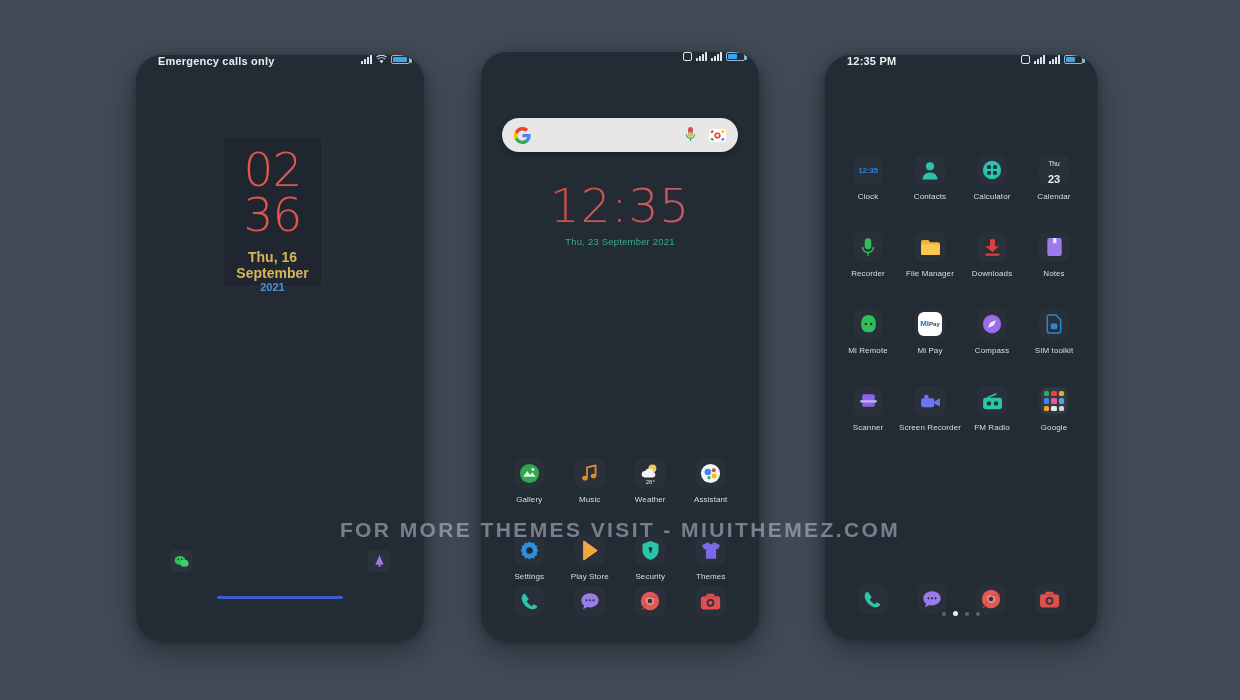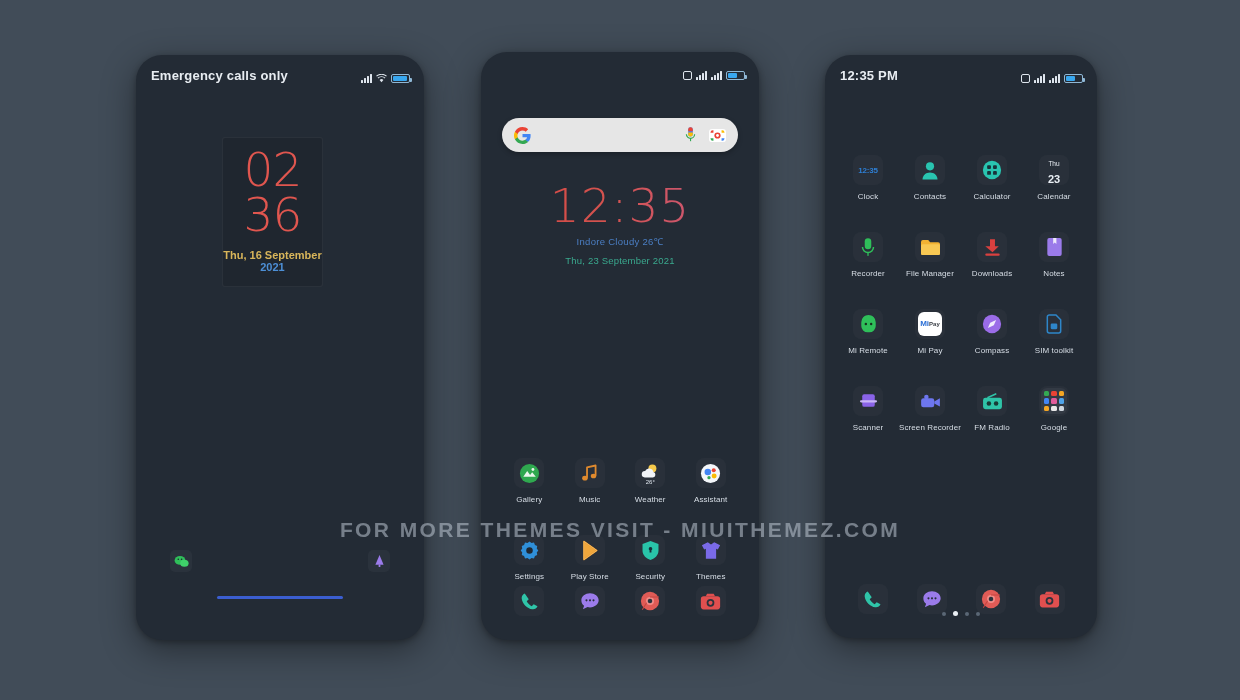--- a/index.html
+++ b/index.html
@@ -20,24 +20,24 @@
     overflow:hidden;
   }
   .phone.p1{left:136px;top:55px;width:288px;height:585px;}
   .phone.p2{left:481px;top:52px;width:278px;height:588px;}
   .phone.p3{left:825px;top:55px;width:272px;height:583px;}
 
   .screen{position:absolute;inset:0;overflow:hidden;}
 
   
   .statusbar{
-    position:absolute;left:1px;right:0;top:0;height:28px;
-    display:flex;align-items:flex-end;
+    position:absolute;left:8px;right:0;top:0;height:28px;
+    display:flex;align-items:flex-start;
     padding:0 14px;box-sizing:border-box;
-    color:#e8edf2;font-size:13px;font-weight:bold;
+    color:#e8edf2;font-size:11px;font-weight:bold;
     letter-spacing:.2px;
   }
   .sb-left{flex:0 0 auto;}
   .sb-spacer{flex:1 1 auto;}
   .sb-right{display:flex;align-items:center;gap:4px;}
   .sb-icon{display:block;}
 
   
   .bars{display:inline-flex;align-items:flex-end;gap:1px;height:9px;}
   .bars i{display:block;width:2px;background:#dfe6ee;border-radius:.5px;}
@@ -64,21 +64,21 @@
     border-radius:3px;
     text-align:center;
     box-sizing:border-box;
   }
   .lock-hh,.lock-mm{
     font-family:"DejaVu Sans", sans-serif;
     font-size:47px;line-height:.96;font-weight:300;
     color:#e0564f;letter-spacing:-1px;
   }
   .lock-hh{padding-top:9px;}
-  .lock-date{margin-top:12px;font-size:11px;font-weight:bold;color:#d8b55a;}
+  .lock-date{margin-top:12px;font-size:14px;font-weight:bold;color:#d8b55a;}
   .lock-year{margin-top:0;font-size:11px;color:#4d8fd6;font-weight:bold;}
 
   .lock-bottom{position:absolute;left:0;right:0;bottom:28px;height:62px;}
   .lock-shortcut{
     position:absolute;width:22px;height:22px;border-radius:5px;
     background:rgba(255,255,255,.035);
     display:flex;align-items:center;justify-content:center;
   }
   .lock-shortcut.left{left:34px;top:0;}
   .lock-shortcut.right{right:34px;top:0;}
@@ -288,21 +288,20 @@
             <path d="M1.6 11.8h3.1v2.8H4a2.4 2.4 0 0 1-2.4-2.4z" fill="#34A853"></path>
             <path d="M16.4 11.8h-3.1v2.8H14a2.4 2.4 0 0 0 2.4-2.4z" fill="#4285F4"></path>
             <circle cx="9" cy="9" r="3.3" fill="#EA4335"></circle>
             <circle cx="9" cy="9" r="1.5" fill="#fff"></circle>
           </svg>
         </span>
       </div>
 
       <div class="clock2">
         <div class="clock2-time">12:35</div>
-        <div class="clock2-wx">Indore  Cloudy  26℃</div>
         <div class="clock2-date">Thu, 23 September 2021</div>
       </div>
 
       <div class="appgrid row-a">
         <div class="app">
           <div class="tile">
             <svg width="21" height="21" viewBox="0 0 22 22">
               <circle cx="11" cy="11" r="10" fill="#2fa84f"></circle>
               <path d="M4.5 14.5 L8.6 8.4 L11.6 12.6 L13.8 9.8 L17.6 14.5 Z" fill="#eaf5ec"></path>
               <circle cx="14.6" cy="6.8" r="1.5" fill="#eaf5ec"></circle>

